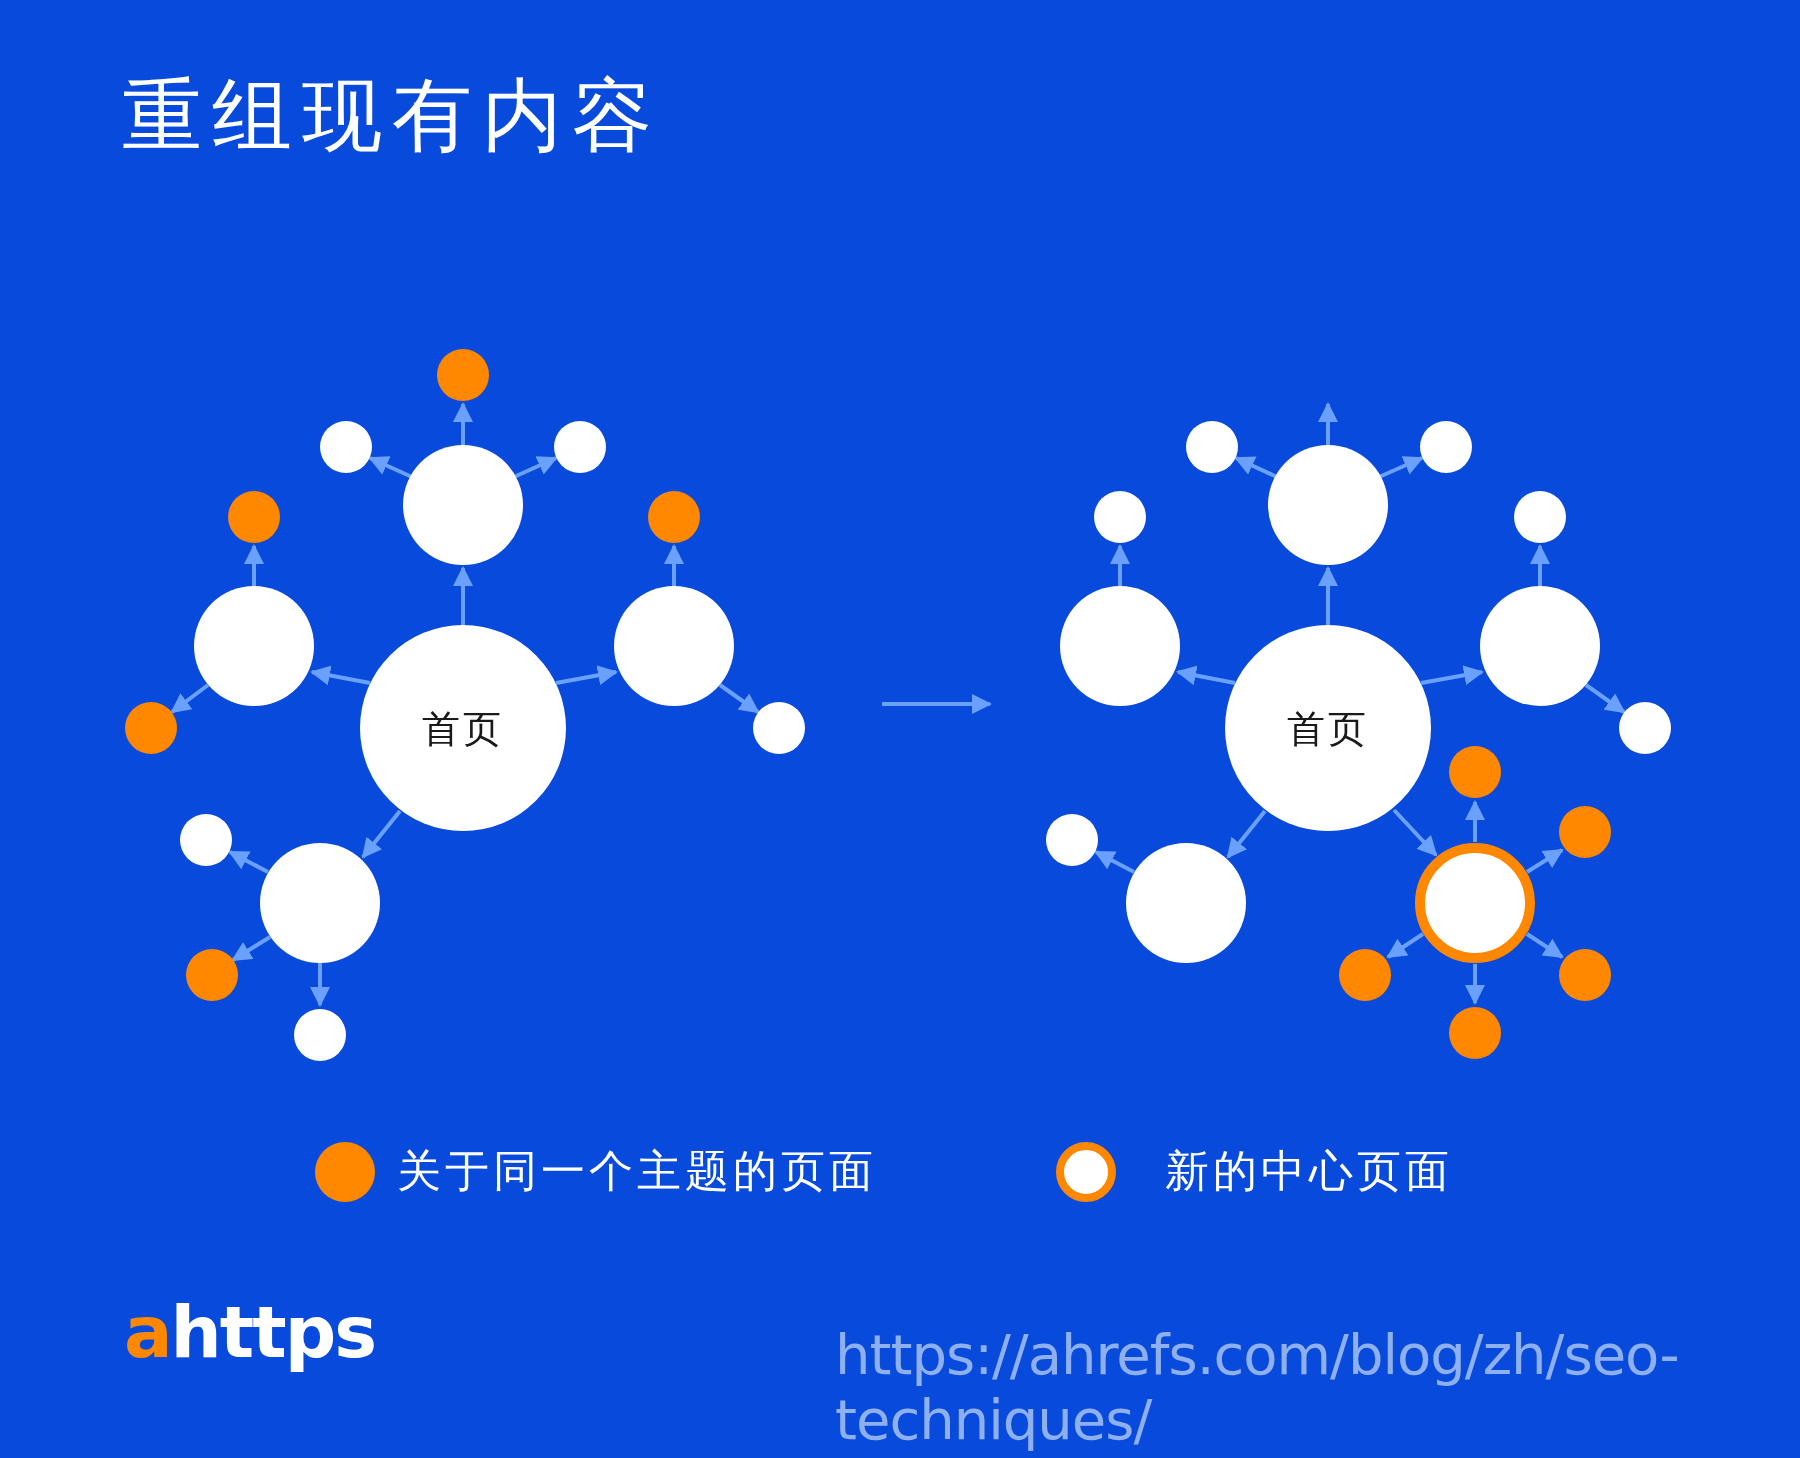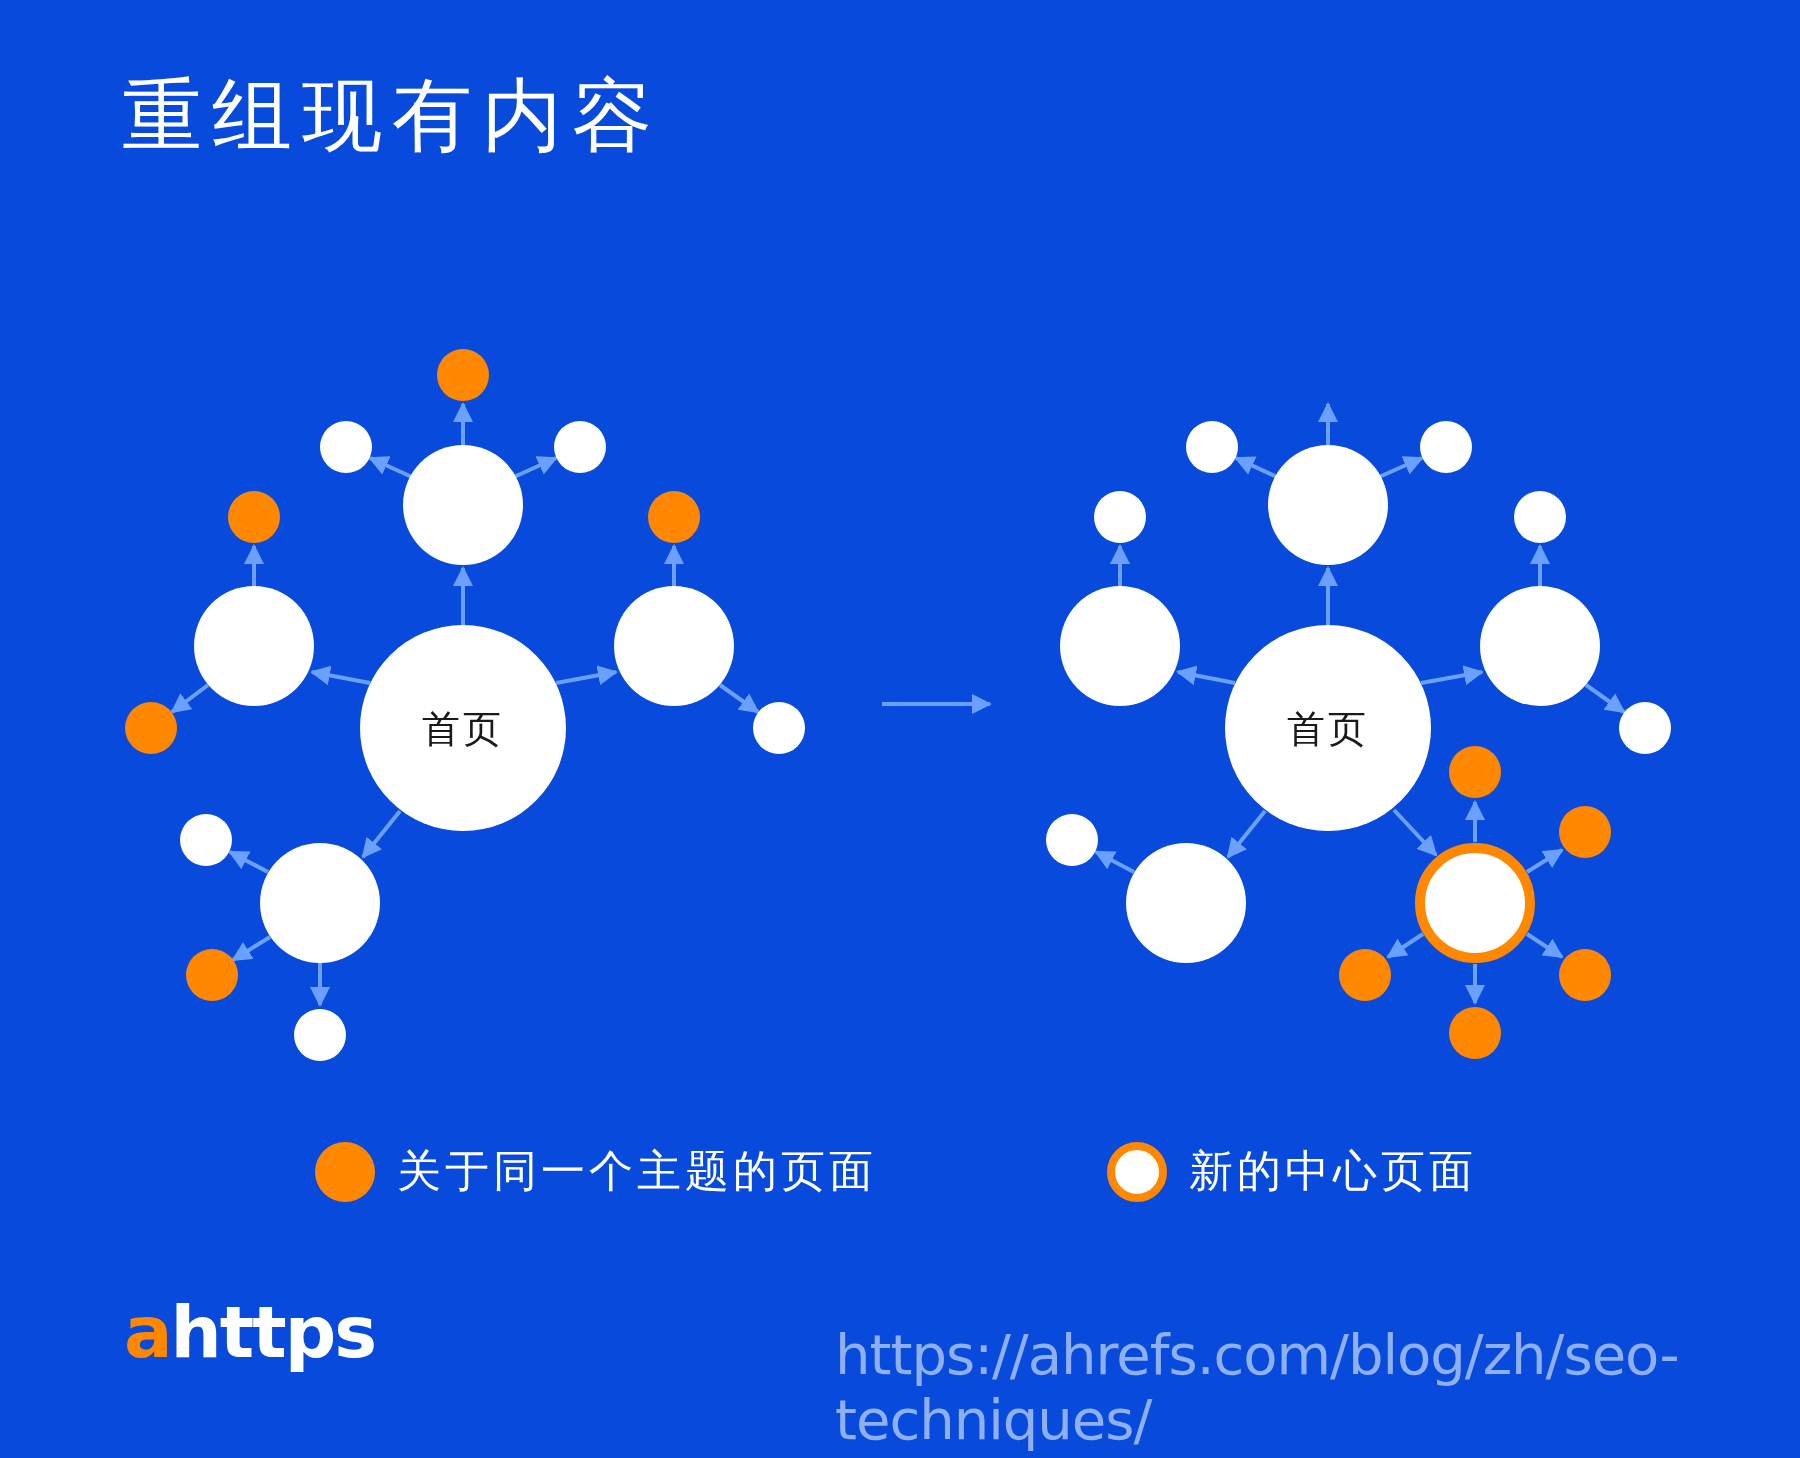--- a/index.html
+++ b/index.html
@@ -110,20 +110,20 @@
 
   <text x="463" y="742" text-anchor="middle" font-size="38" fill="#1a1a1a" font-family="DejaVu Sans, sans-serif" letter-spacing="3">首页</text>
   <text x="1328" y="742" text-anchor="middle" font-size="38" fill="#1a1a1a" font-family="DejaVu Sans, sans-serif" letter-spacing="3">首页</text>
 </svg>
 
 <div class="legend-item" style="left:315px; top:1142px;">
   <span class="legend-dot" style="background:#ff8800;"></span>
   <span>关于同一个主题的页面</span>
 </div>
 
-<div class="legend-item" style="left:1107px; top:1142px;">
+<div class="legend-item" style="left:1056px; top:1142px;gap:27px;">
   <span class="legend-dot" style="background:#fff; border:8px solid #ff8800;"></span>
   <span>新的中心页面</span>
 </div>
 
 <div class="logo"><span class="a">a</span><span>https</span></div>
 
 <div class="url">https://ahrefs.com/blog/zh/seo-techniques/</div>
 
 </body></html>

